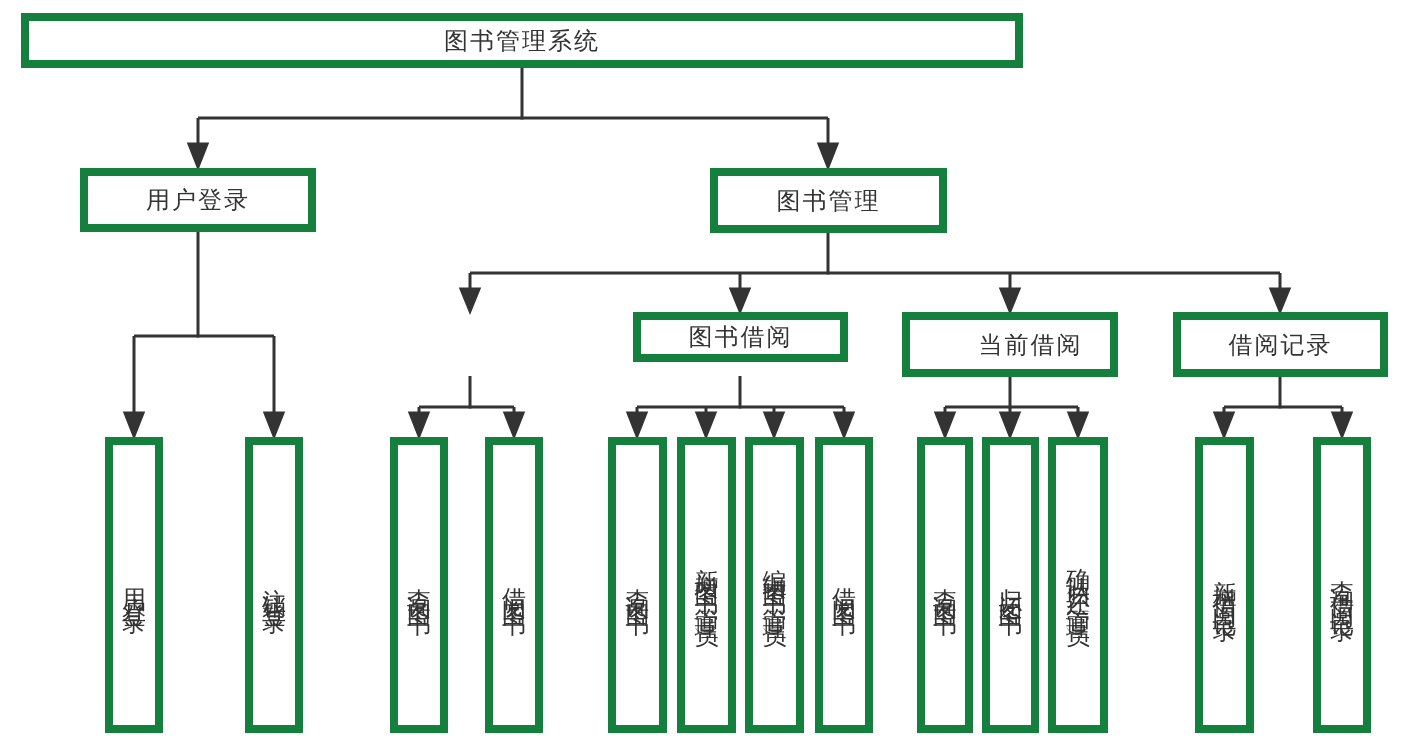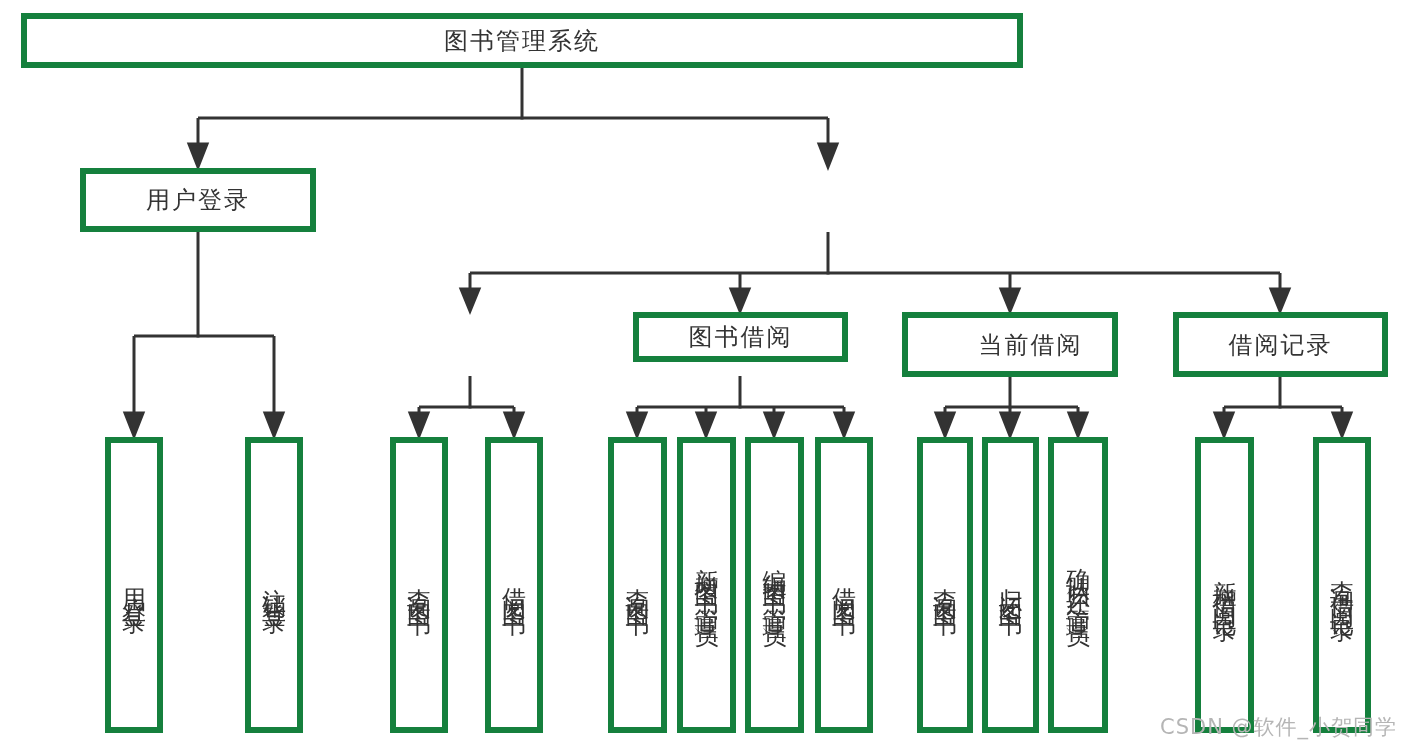--- a/index.html
+++ b/index.html
@@ -8,21 +8,21 @@
     width:1405px; height:747px;
     background:#ffffff;
     font-family:"DejaVu Sans","Liberation Sans",sans-serif;
     overflow:hidden;
   }
   .connectors { position:absolute; left:0; top:0; }
   .node {
     position:absolute;
     box-sizing:border-box;
     background:#ffffff;
-    border:6px solid #15803d;
+    border:8px solid #15803d;
     color:#333333;
     display:flex;
     align-items:center;
     justify-content:center;
     font-size:24px;
     letter-spacing:2px;
     white-space:nowrap;
     z-index:2;
   }
   .vnode {
@@ -107,20 +107,21 @@
       <line x1="1224" y1="407" x2="1224" y2="416"></line>
       <polygon points="1215,413 1233,413 1224,436"></polygon>
       <line x1="1342" y1="407" x2="1342" y2="416"></line>
       <polygon points="1333,413 1351,413 1342,436"></polygon>
     </g>
   </svg>
 
   <div class="node" style="left:21px; top:13px; width:1002px; height:55px;">图书管理系统</div>
 
   <div class="node" style="left:80px; top:168px; width:236px; height:64px;">用户登录</div>
+  <div class="node" style="left:710px; top:168px; width:237px; height:65px;">图书管理</div>
 
   <div class="node" style="left:633px; top:312px; width:215px; height:50px;">图书借阅</div>
   <div class="node" style="left:902px; top:312px; width:216px; height:65px;padding-left:41px;">当前借阅</div>
   <div class="node" style="left:1173px; top:312px; width:215px; height:65px;">借阅记录</div>
 
   <div class="node vnode" style="left:105px; top:437px; width:58px; height:296px;">用户登录</div>
   <div class="node vnode" style="left:245px; top:437px; width:58px; height:296px;">注销登录</div>
 
   <div class="node vnode" style="left:390px; top:437px; width:58px; height:296px;">查询图书</div>
   <div class="node vnode" style="left:485px; top:437px; width:58px; height:296px;">借阅图书</div>
@@ -130,15 +131,14 @@
   <div class="node vnode" style="left:745px; top:437px; width:59px; height:296px;">编辑图书（管理员）</div>
   <div class="node vnode" style="left:815px; top:437px; width:58px; height:296px;">借阅图书</div>
 
   <div class="node vnode" style="left:917px; top:437px; width:56px; height:296px;">查询图书</div>
   <div class="node vnode" style="left:982px; top:437px; width:57px; height:296px;">归还图书</div>
   <div class="node vnode" style="left:1048px; top:437px; width:60px; height:296px;">确认归还（管理员）</div>
 
   <div class="node vnode" style="left:1195px; top:437px; width:59px; height:296px;">新增借阅记录</div>
   <div class="node vnode" style="left:1313px; top:437px; width:58px; height:296px;">查询借阅记录</div>
 
-  <div class="watermark">CSDN @软件_小贺同学</div>
 
 </div>
 
 </body></html>

